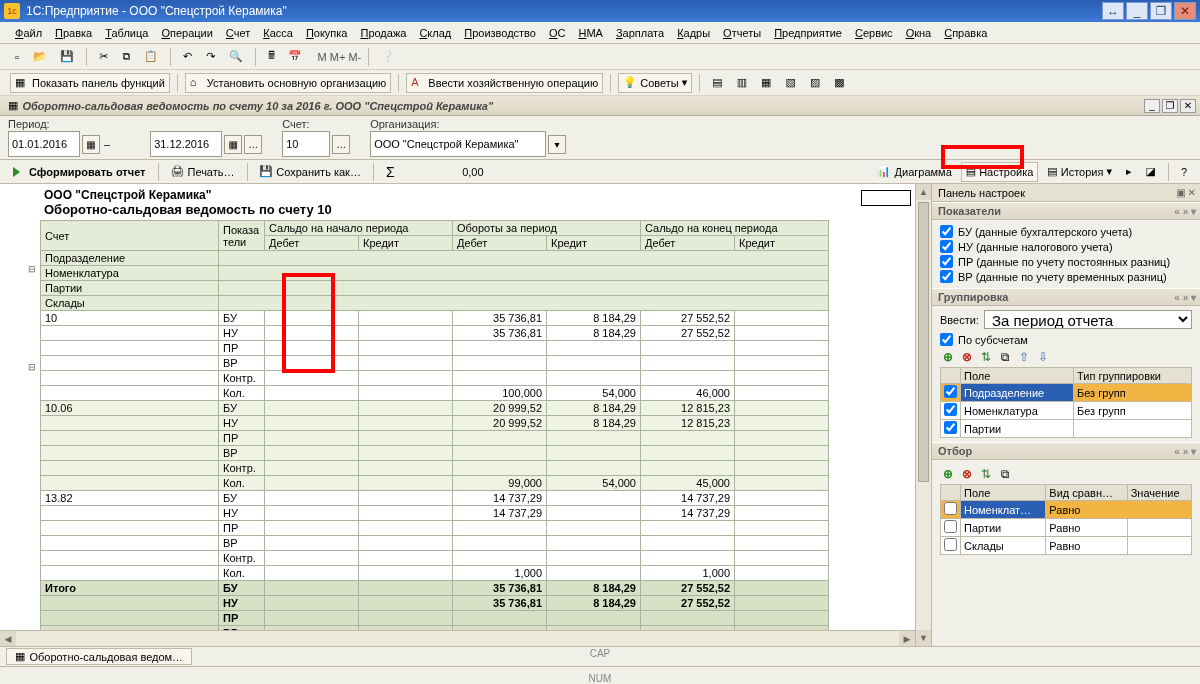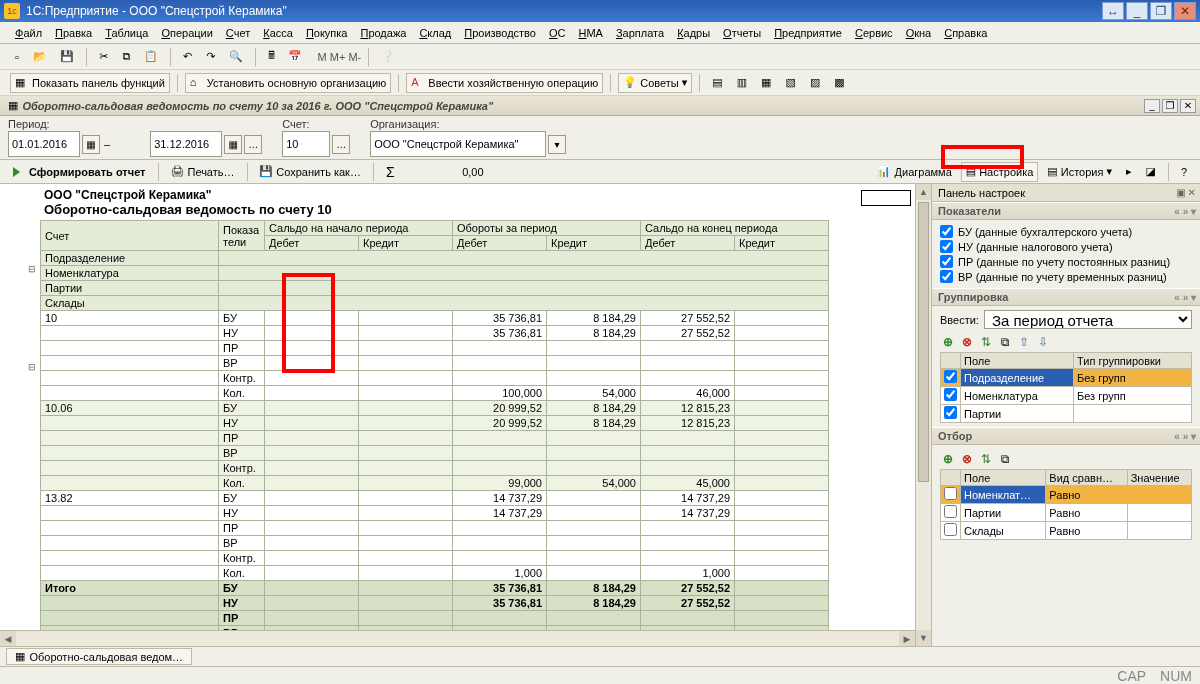--- a/index.html
+++ b/index.html
@@ -89,21 +89,21 @@
   table.grid { width:100%; border-collapse:collapse; font-size:11px; background:#fff;}
   table.grid th { background:#e4e0d2; border:1px solid #c0b9a8; text-align:left; padding:1px 3px; height:16px; font-weight:normal;}
   table.grid td { border:1px solid #c0b9a8; padding:1px 3px; height:16px;}
   table.grid td.ck { width:18px; text-align:center;}
   table.grid tr.sel td { background:#f2b544;}
   table.grid tr.sel td.first { background:#2a5eb3; color:#fff;}
 
   
   .bottomtab { height:20px; background:#f0efe8; border-top:1px solid #c0b9a8; display:flex; align-items:center; padding:0 6px;}
   .bottomtab .tab { height:17px; border:1px solid #c0b9a8; background:#f7f5ee; padding:0 8px; display:inline-flex; align-items:center; gap:4px; font-size:11px;}
-  .statusbar { height:18px; background:#f0efe8; border-top:1px solid #c0b9a8; display:flex; align-items:center; justify-content:flex-end; padding:0 8px; gap:14px; font-size:14px; color:#888;}
+  .statusbar { height:18px; background:#f0efe8; border-top:1px solid #c0b9a8; display:flex; align-items:center; justify-content:flex-end; padding:0 8px; gap:14px; font-size:10px; color:#888;flex-direction:column;}
 
   
   .vscroll { position:absolute; right:0; top:0; bottom:0; width:16px; background:#ece9dc; border-left:1px solid #c0b9a8;}
   .vscroll .thumb { position:absolute; left:2px; right:2px; top:18px; height:280px; background:#cfcabb; border:1px solid #aba58f;}
   .vscroll .arr { position:absolute; left:0; right:0; height:16px; background:#ded9c9; text-align:center; font-size:9px; line-height:16px; color:#666;}
   .hscroll { position:absolute; left:0; right:16px; bottom:0; height:16px; background:#ece9dc; border-top:1px solid #c0b9a8;}
   .hscroll .arr { position:absolute; top:0; bottom:0; width:16px; background:#ded9c9; text-align:center; font-size:9px; line-height:16px; color:#666;}
 </style>
 </head>
 <body>
@@ -582,20 +582,24 @@
     <div class="section">
       <div class="sechead">
           <span>Группировка</span>
           <span class="dots">« » ▾</span>
         </div>
       <div class="secbody">
         <div style="display:flex; align-items:center; gap:5px; margin-bottom:3px;">
           <span>Ввести:</span>
           <select style="flex:1"><option>За период отчета</option></select>
         </div>
+        <div class="chk">
+            <input type="checkbox" checked="" style="">
+            <span>По субсчетам</span>
+          </div>
         <div class="mini-toolbar">
           <span class="add-ic">⊕</span>
           <span class="del-ic">⊗</span>
           <span style="color:#2a7a2a;">⇅</span>
           <span>⧉</span>
           <span style="color:#3a66b3;">⇧</span>
           <span style="color:#3a66b3;">⇩</span>
         </div>
         <table class="grid">
           <tbody>

